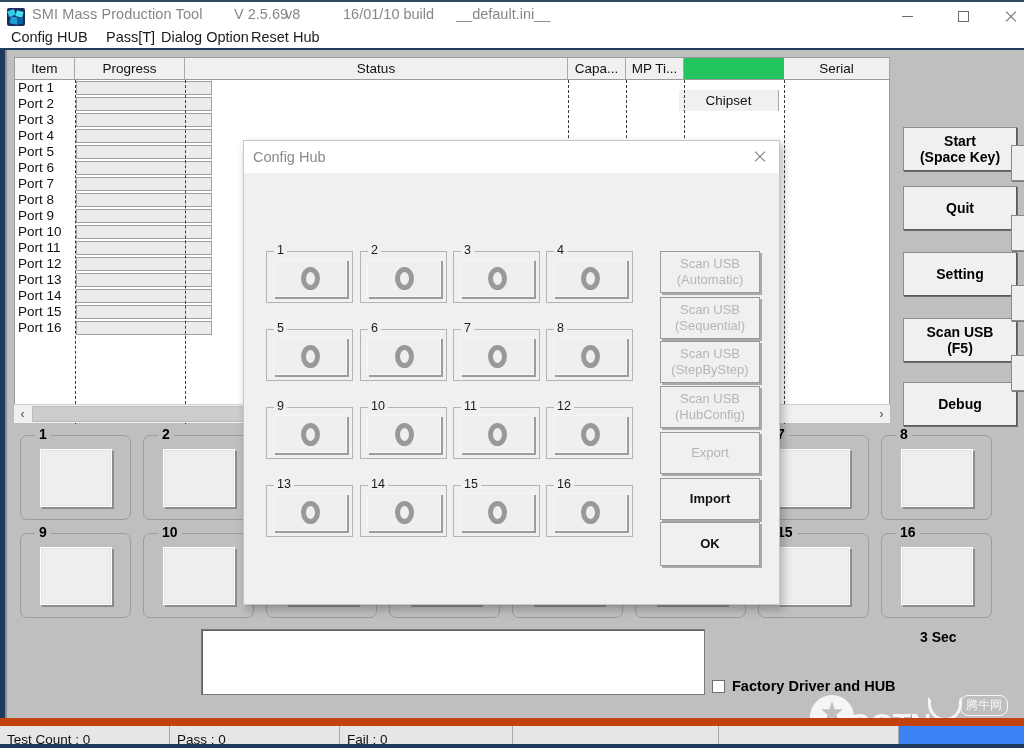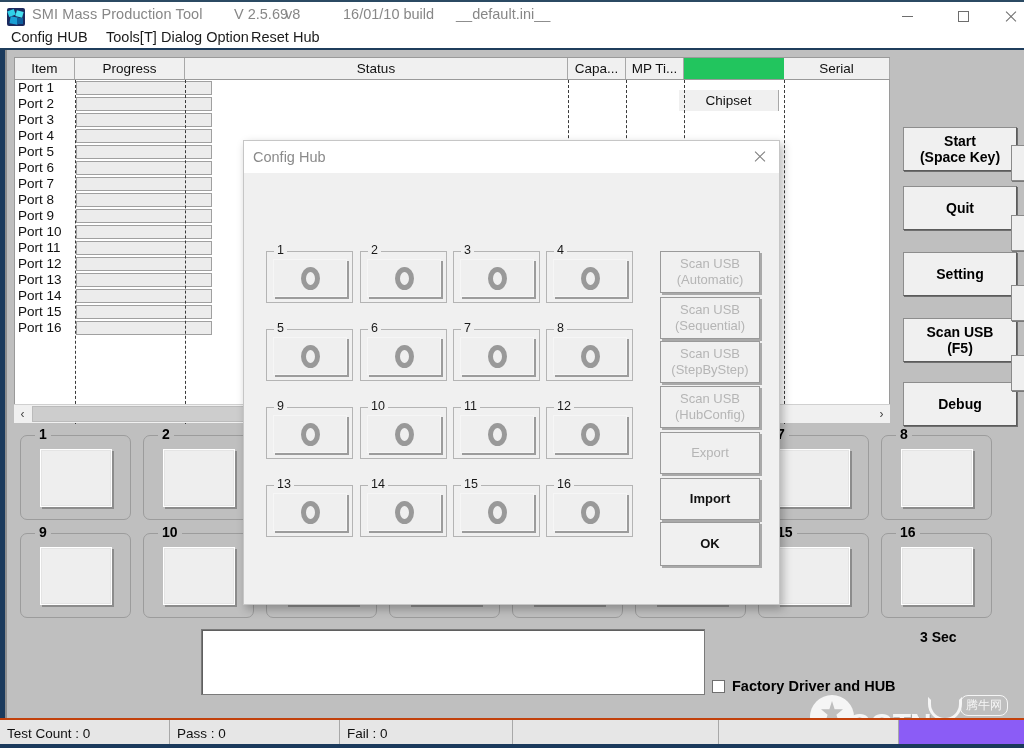--- a/index.html
+++ b/index.html
@@ -216,22 +216,22 @@
     width: 13px; height: 13px;
     background: #ffffff;
     border: 1px solid #6f6f6f;
     margin-right: 7px;
   }
   #factory-label { font-size: 14.5px; font-weight: bold; color: #000; }
 
   
   #statusbar {
     position: absolute; left: 0; top: 718px; width: 1024px; height: 28px;
-    background: #8b5cf6;
-    border-top: 2px solid #c2410c;
+    background: #3b82f6;
+    border-top: 8px solid #c2410c;
   }
   .status-cell {
     position: absolute; top: 0; height: 26px;
     display: flex; align-items: center;
     padding-left: 7px;
     font-size: 13.5px; color: #111;
     border-right: 1px solid #a8a8a8;
     background: #e6e6e6;
   }
   #statusbar-bottomline {
@@ -356,21 +356,21 @@
     <div class="wbtn" id="btn-max">
         <span class="glyph-max"></span>
       </div>
     <div class="wbtn" id="btn-close">
         <span class="glyph-x"></span>
       </div>
   </div>
 
   <div id="menubar">
     <div class="menu-item" id="menu-confighub">Config HUB</div>
-    <div class="menu-item" id="menu-tools">Tools[T]</div>
+    <div class="menu-item" id="menu-tools">Pass[T]</div>
     <div class="menu-item" id="menu-dialogopt">Dialog Option</div>
     <div class="menu-item" id="menu-resethub">Reset Hub</div>
   </div>
   <div id="menu-underline"></div>
 
   <div id="main-grey"></div>
   <div id="left-edge-strip"></div>
   <div id="left-edge-strip2"></div>
 
   <div id="port-panels">

